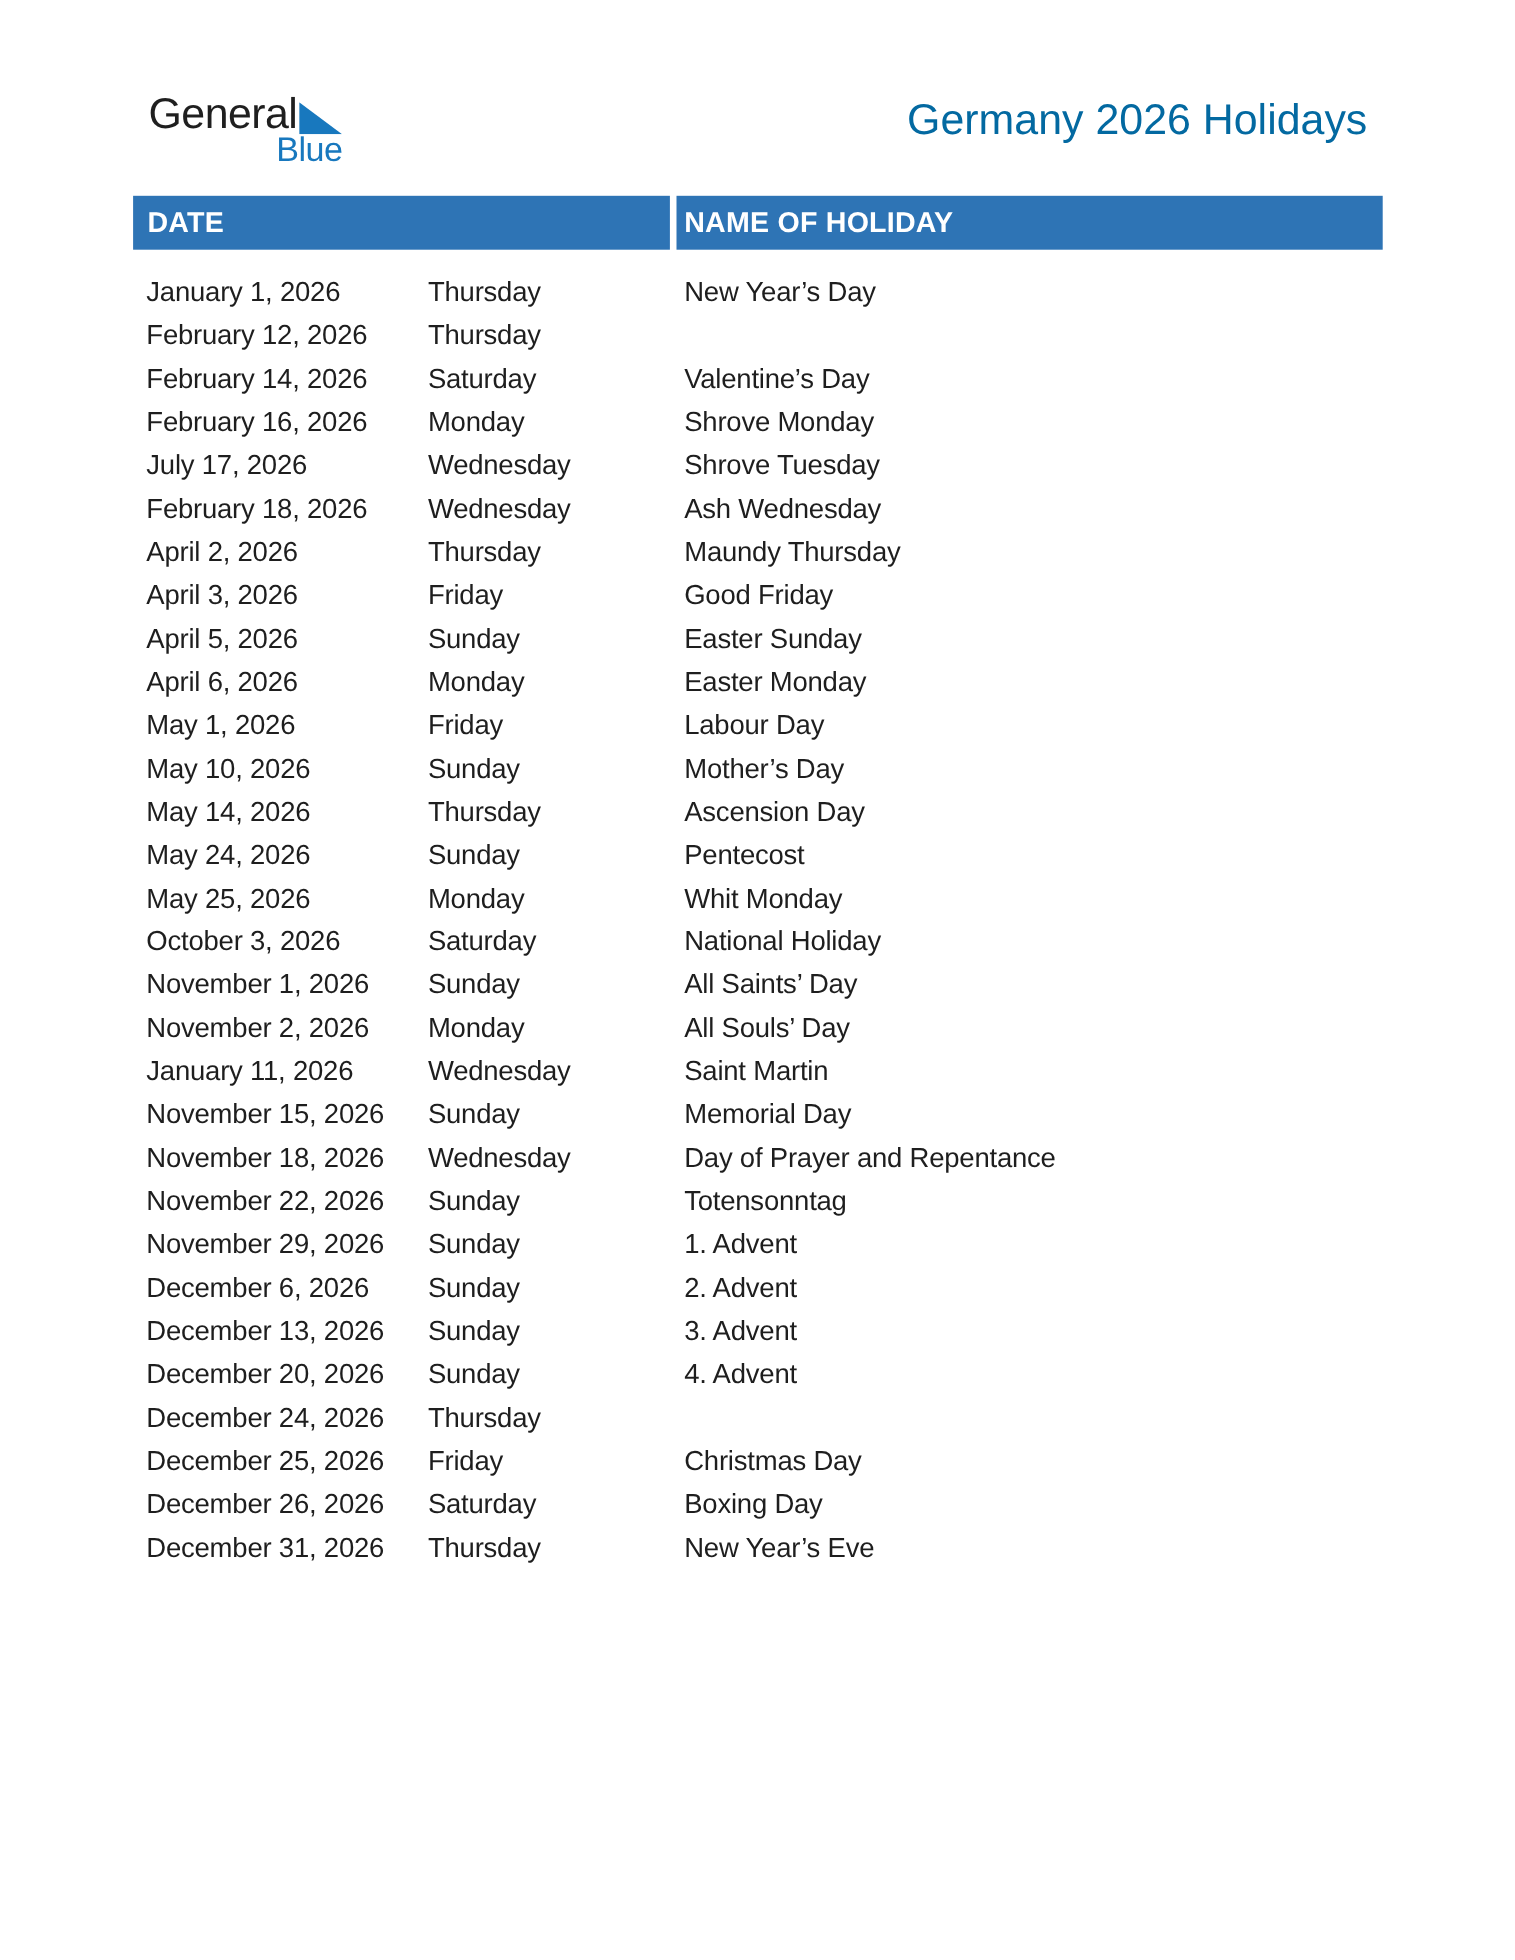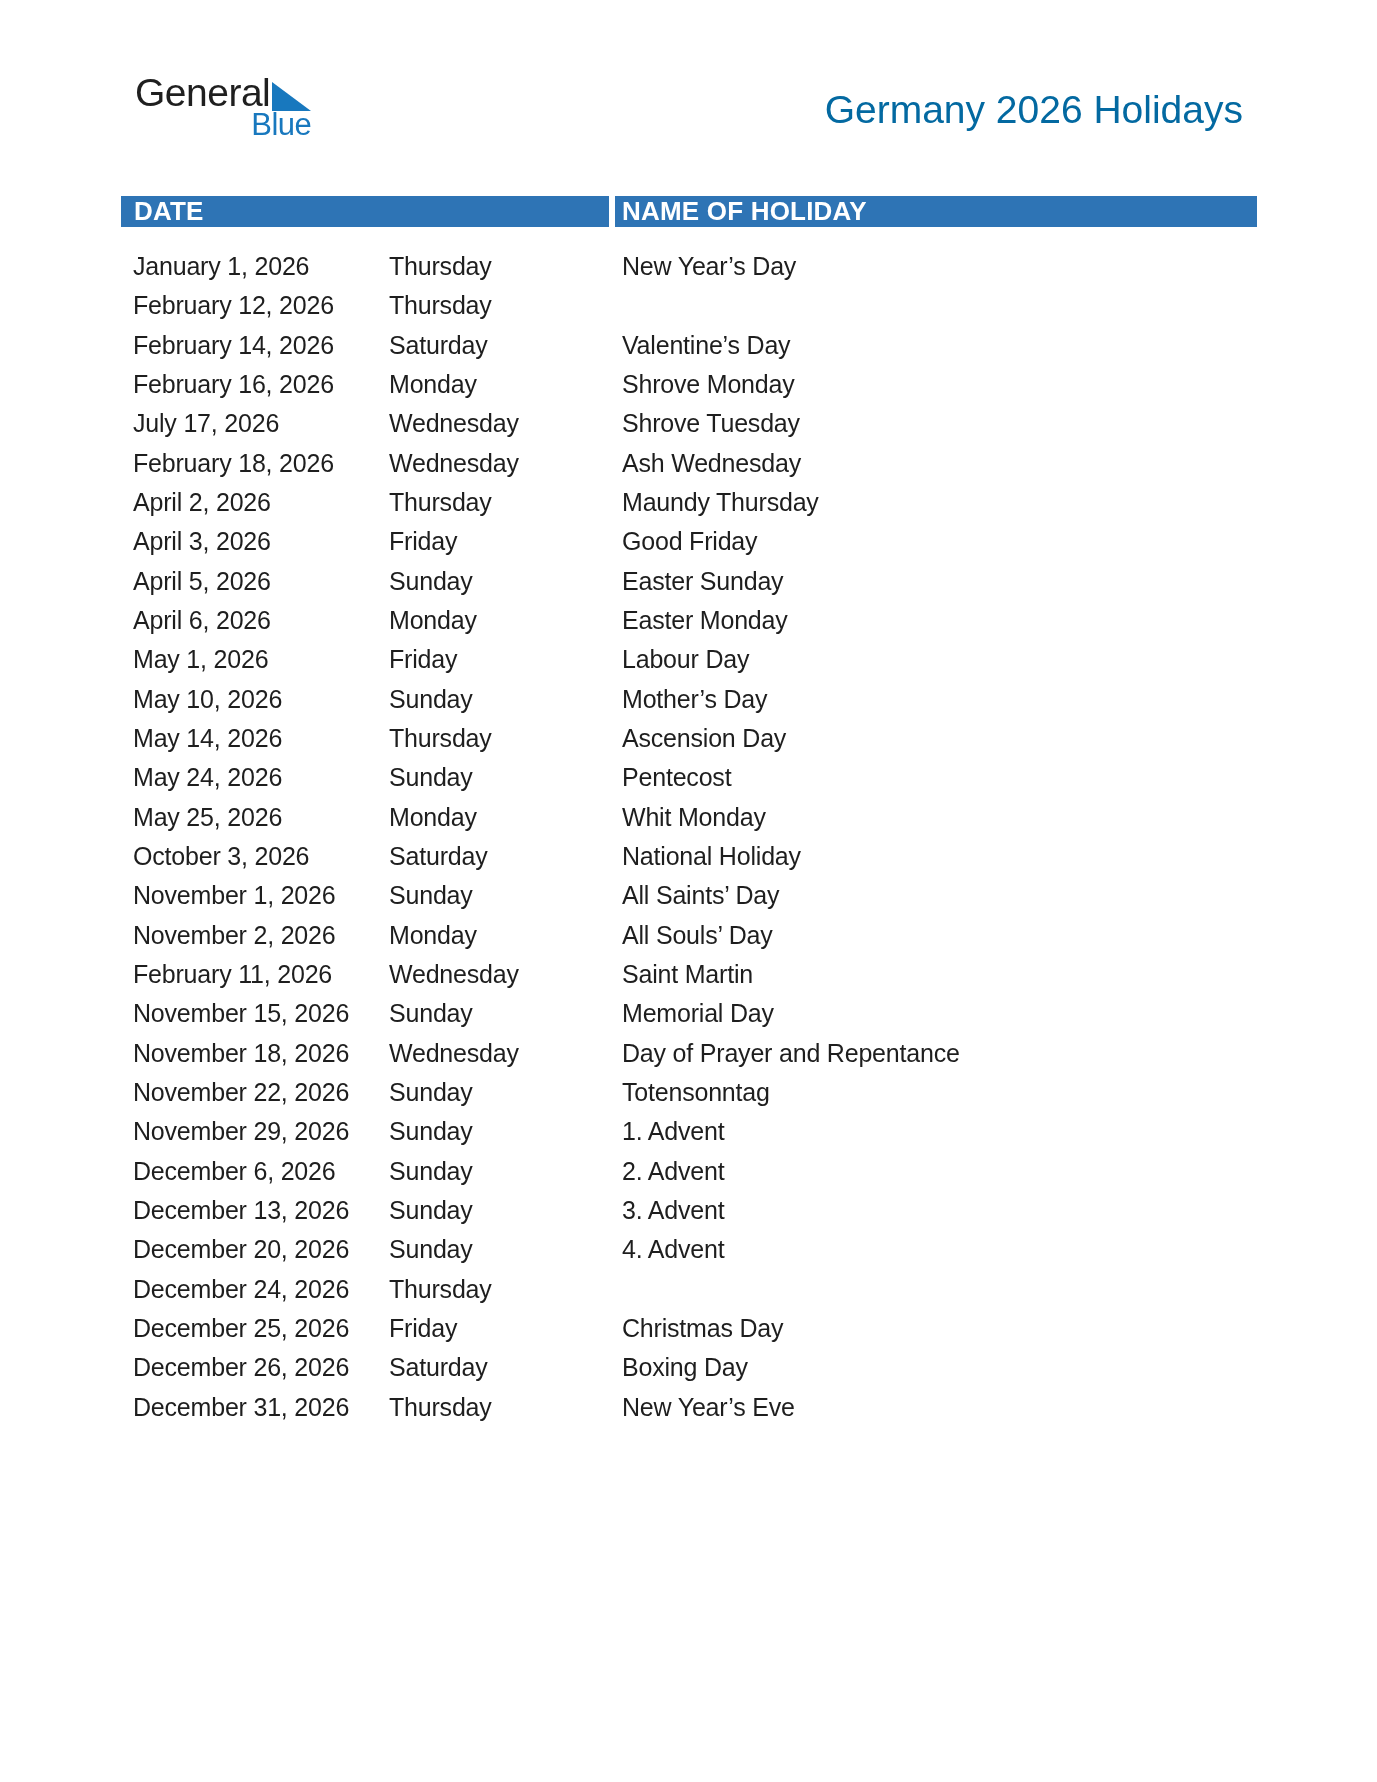--- a/index.html
+++ b/index.html
@@ -8,21 +8,21 @@
     width: 1377px; height: 1782px;
     position: relative;
     font-family: "Liberation Sans", sans-serif;
     color: #1e1e1e;
     overflow: hidden;
   }
 
   
   .logo {
     position: absolute;
-    left: 135px; top: 73px;
+    left: 135px; top: 84px;
     display: inline-block;
   }
   .logo-line1 {
     display: flex;
     align-items: flex-end;
     gap: 2px;
     font-size: 39px;
     line-height: 1;
     font-weight: 500;
     color: #1f1f1f;
@@ -50,21 +50,20 @@
   
   .holiday-table {
     position: absolute;
     left: 121px; top: 178px;
     width: 1136px;
   }
   .thead {
     display: flex;
     gap: 6px;
     height: 49px;
-    align-items: flex-end;
   }
   .th {
     background: #2E74B5;
     color: #ffffff;
     font-weight: bold;
     font-size: 26px;
     letter-spacing: 0.2px;
     display: flex;
     align-items: center;
   }
@@ -188,21 +187,21 @@
         <div class="td">November 1, 2026</div>
         <div class="td">Sunday</div>
         <div class="td">All Saints’ Day</div>
       </div>
       <div class="tr">
         <div class="td">November 2, 2026</div>
         <div class="td">Monday</div>
         <div class="td">All Souls’ Day</div>
       </div>
       <div class="tr">
-        <div class="td">February 11, 2026</div>
+        <div class="td">January 11, 2026</div>
         <div class="td">Wednesday</div>
         <div class="td">Saint Martin</div>
       </div>
       <div class="tr">
         <div class="td">November 15, 2026</div>
         <div class="td">Sunday</div>
         <div class="td">Memorial Day</div>
       </div>
       <div class="tr">
         <div class="td">November 18, 2026</div>

